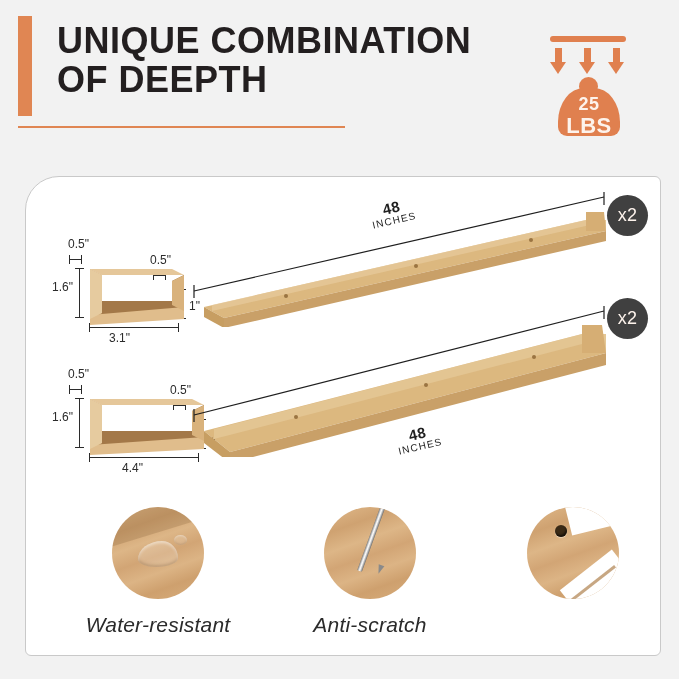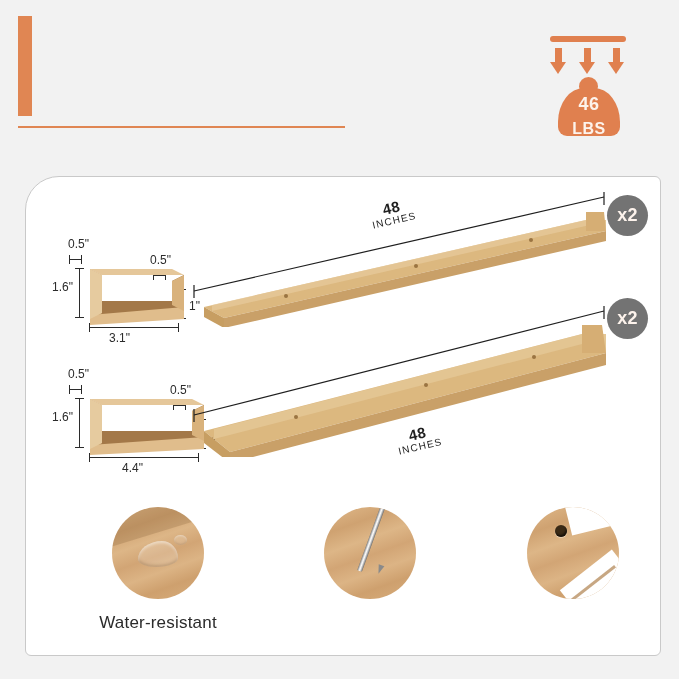--- a/index.html
+++ b/index.html
@@ -102,21 +102,21 @@
   #weight-num, #weight-unit {
     position: absolute;
     width: 62px;
     left: 18px;
     text-align: center;
     color: #fdf3ec;
     font-weight: bold;
     letter-spacing: 0.5px;
   }
   #weight-num  { top: 68px; font-size: 18px; }
-  #weight-unit { top: 94px; font-size: 16px; }
+  #weight-unit { top: 87px; font-size: 22px; }
 
   
   #card {
     position: absolute;
     left: 25px; top: 176px;
     width: 636px; height: 480px;
     background: #ffffff;
     border: 1px solid #c9c9c9;
     border-radius: 34px 6px 6px 6px;
     box-sizing: border-box;
@@ -178,24 +178,24 @@
   .len-num  { font-size: 15px; font-weight: 600; letter-spacing: 0.5px; }
   .len-unit { font-size: 10px; letter-spacing: 1.2px; margin-top: -1px; }
   #len-1 { left: 184px; top: 12px; transform: rotate(-13deg); }
   #len-2 { left: 210px; top: 128px; transform: rotate(-13deg); }
 
   
   .qty-badge {
     position: absolute;
     width: 41px; height: 41px;
     border-radius: 50%;
-    background: #737373;
+    background: #404040;
     color: #fdf3ec;
     font-size: 18px;
-    font-weight: bold;
+    font-weight: normal;
     display: flex;
     align-items: center;
     justify-content: center;
     letter-spacing: 0.3px;
     text-align: center;
   }
   #qty-1 { left: 581px; top: 18px; }
   #qty-2 { left: 581px; top: 121px; }
 
   
@@ -218,23 +218,24 @@
     margin: 0 auto;
     position: relative;
     overflow: hidden;
     background: linear-gradient(160deg,
                 #c79a6b 0%, #d7ad7d 12%, #cfa271 22%,
                 #ddb687 38%, #d2a575 52%, #dcb485 66%,
                 #cea06e 80%, #d8ae7d 100%);
   }
   .feature-label {
     margin-top: 14px;
-    font-size: 17px;
+    font-size: 21px;
     color: #2b2b2b;
     letter-spacing: 0.2px;
+    font-style: italic;
   }
   
   #drop-shape {
     position: absolute;
     left: 26px; top: 34px;
     width: 40px; height: 26px;
     border-radius: 60% 40% 55% 45% / 70% 65% 35% 30%;
     background: rgba(255,255,255,0.18);
     box-shadow: inset 0 2px 3px rgba(255,255,255,0.45),
                 inset 0 -2px 3px rgba(120,85,50,0.30);
@@ -306,32 +307,36 @@
     transform: rotate(-38deg);
   }
 </style>
 </head>
 <body>
 
 <div id="header">
 
   <div id="accent-bar"></div>
 
+  <div id="title-block">
+    <div class="title-line">UNIQUE COMBINATION</div>
+    <div class="title-line">OF DEEPTH</div>
+  </div>
 
   <div id="divider"></div>
 
 
   <div id="weight-badge">
     <div id="weight-bar"></div>
     <div class="weight-arrow" id="arrow-1"></div>
     <div class="weight-arrow" id="arrow-2"></div>
     <div class="weight-arrow" id="arrow-3"></div>
     <div id="weight-handle"></div>
     <div id="weight-body"></div>
-    <div id="weight-num">46</div>
+    <div id="weight-num">25</div>
     <div id="weight-unit">LBS</div>
   </div>
 </div>
 
 <div id="card">
 
   <div class="cross-section" id="cs-1">
 
     <div class="dim-label" style="left:14px; top:0px;">0.5"</div>
     <div class="dim-h" style="left:15px; top:22px; width:13px;"></div>
@@ -446,20 +451,21 @@
         <div id="drop-shape-2"></div>
       </div>
       <div class="feature-label">Water-resistant</div>
     </div>
 
     <div class="feature" id="feature-1">
       <div class="feature-circle">
         <div id="pin"></div>
         <div id="pin-tip"></div>
       </div>
+      <div class="feature-label">Anti-scratch</div>
     </div>
 
     <div class="feature" id="feature-2">
       <div class="feature-circle">
         <div id="white-corner"></div>
         <div id="edge-corner"></div>
         <div id="edge-line"></div>
         <div id="hole"></div>
       </div>
     </div>

